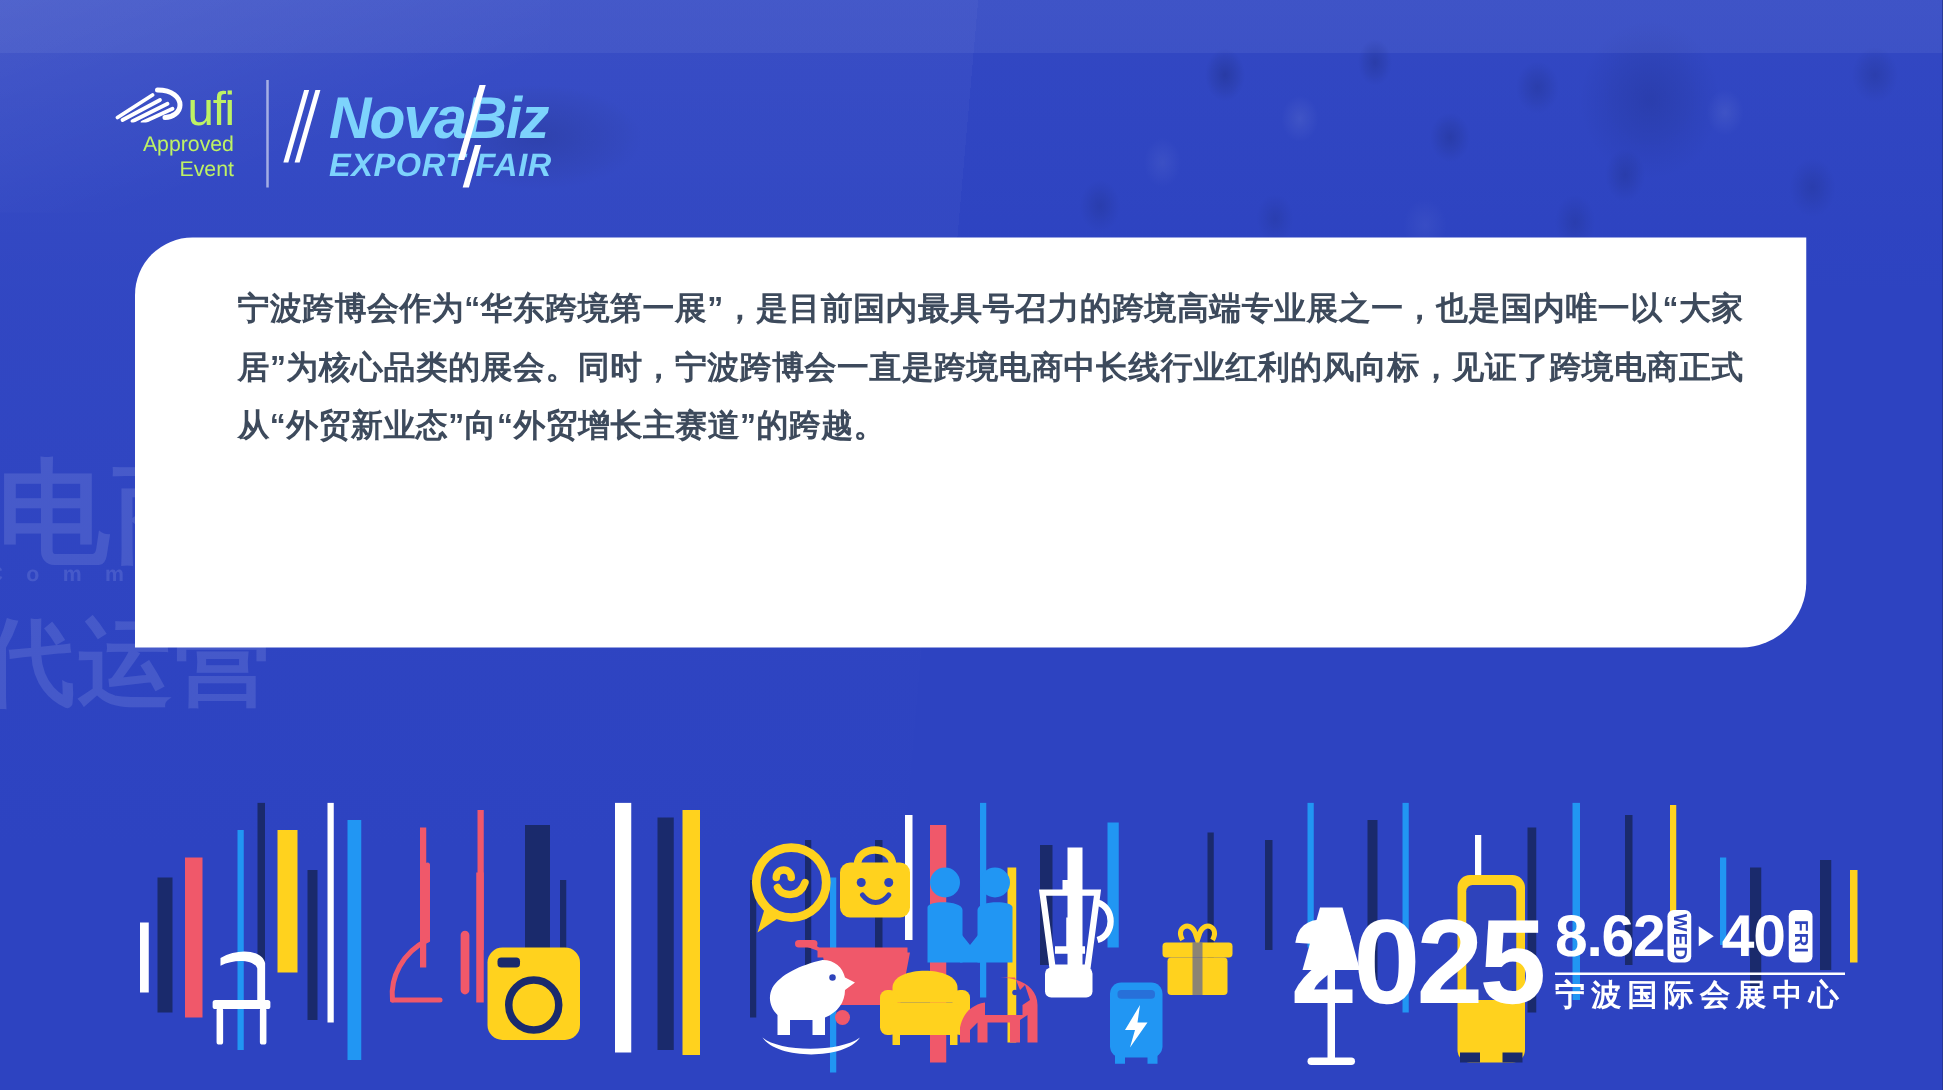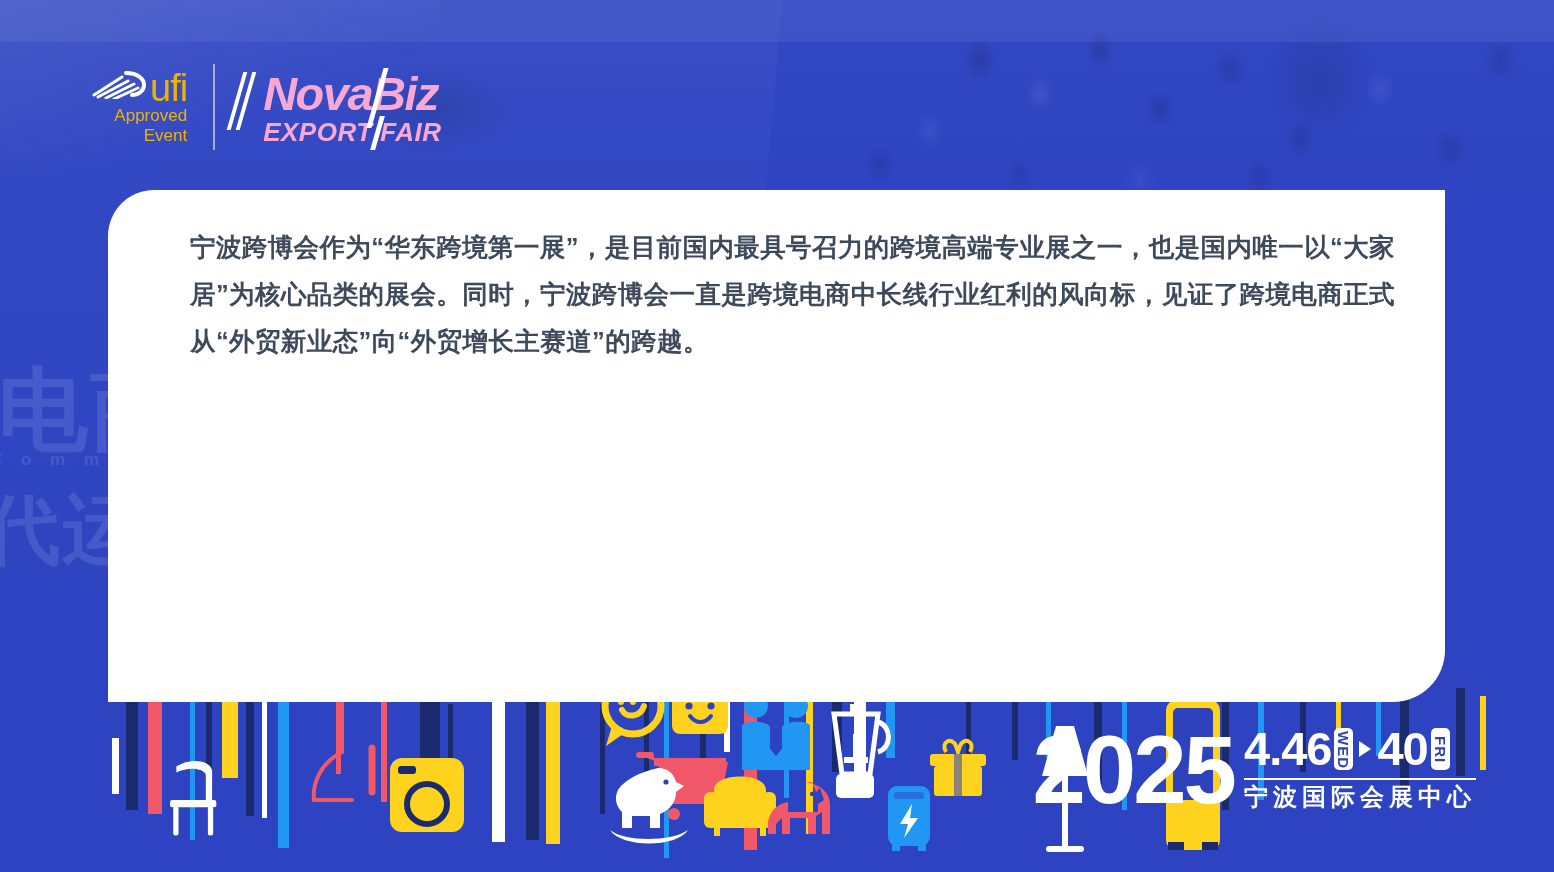--- a/index.html
+++ b/index.html
@@ -92,21 +92,21 @@
     top: 64px;
     display: flex;
     align-items: center;
     gap: 0;
     z-index: 6;
   }
   .ufi-logo {
     display: flex;
     flex-direction: column;
     align-items: flex-end;
-    color: #eab308;
+    color: #bef264;
     padding-right: 26px;
     line-height: 1;
   }
   .ufi-top {
     display: flex;
     align-items: flex-end;
     gap: 2px;
   }
   .ufi-word {
     font-size: 38px;
@@ -119,21 +119,21 @@
     font-weight: 400;
     line-height: 1.15;
   }
   .logo-divider {
     width: 2px;
     height: 86px;
     background: rgba(255,255,255,.55);
   }
   .nova-logo {
     padding-left: 26px;
-    color: #f9a8d4;
+    color: #7dd3fc;
     line-height: 1;
     position: relative;
   }
   .nova-main {
     font-size: 47px;
     font-weight: 700;
     font-style: italic;
     letter-spacing: -1.5px;
     display: block;
   }
@@ -152,21 +152,21 @@
     background: #fff;
     transform: skewX(-16deg);
   }
 
   
   .card {
     position: absolute;
     left: 108px;
     top: 190px;
     width: 1337px;
-    height: 512px;
+    height: 328px;
     background: #ffffff;
     border-radius: 46px 0 52px 0;
     z-index: 5;
     box-sizing: border-box;
     padding: 34px 50px 20px 82px;
   }
   .para {
     color: #3D4A5C;
     font-size: 25.5px;
     font-weight: 700;
@@ -464,21 +464,21 @@
         <rect x="4" y="28" width="48" height="30" rx="3"></rect>
         <rect x="24" y="16" width="8" height="42" fill="#2E43BB" opacity=".55"></rect>
       </g>
     </svg>
   </div>
 
   <div class="date-block">
     <div class="year">2025</div>
     <div class="date-right">
       <div class="date-line">
-        <span>4.46</span>
+        <span>8.62</span>
         <span class="daybox">WED</span>
         <span class="arrow-tri"></span>
         <span>40</span>
         <span class="daybox">FRI</span>
       </div>
       <div class="date-rule"></div>
       <div class="venue">宁波国际会展中心</div>
     </div>
   </div>
 

